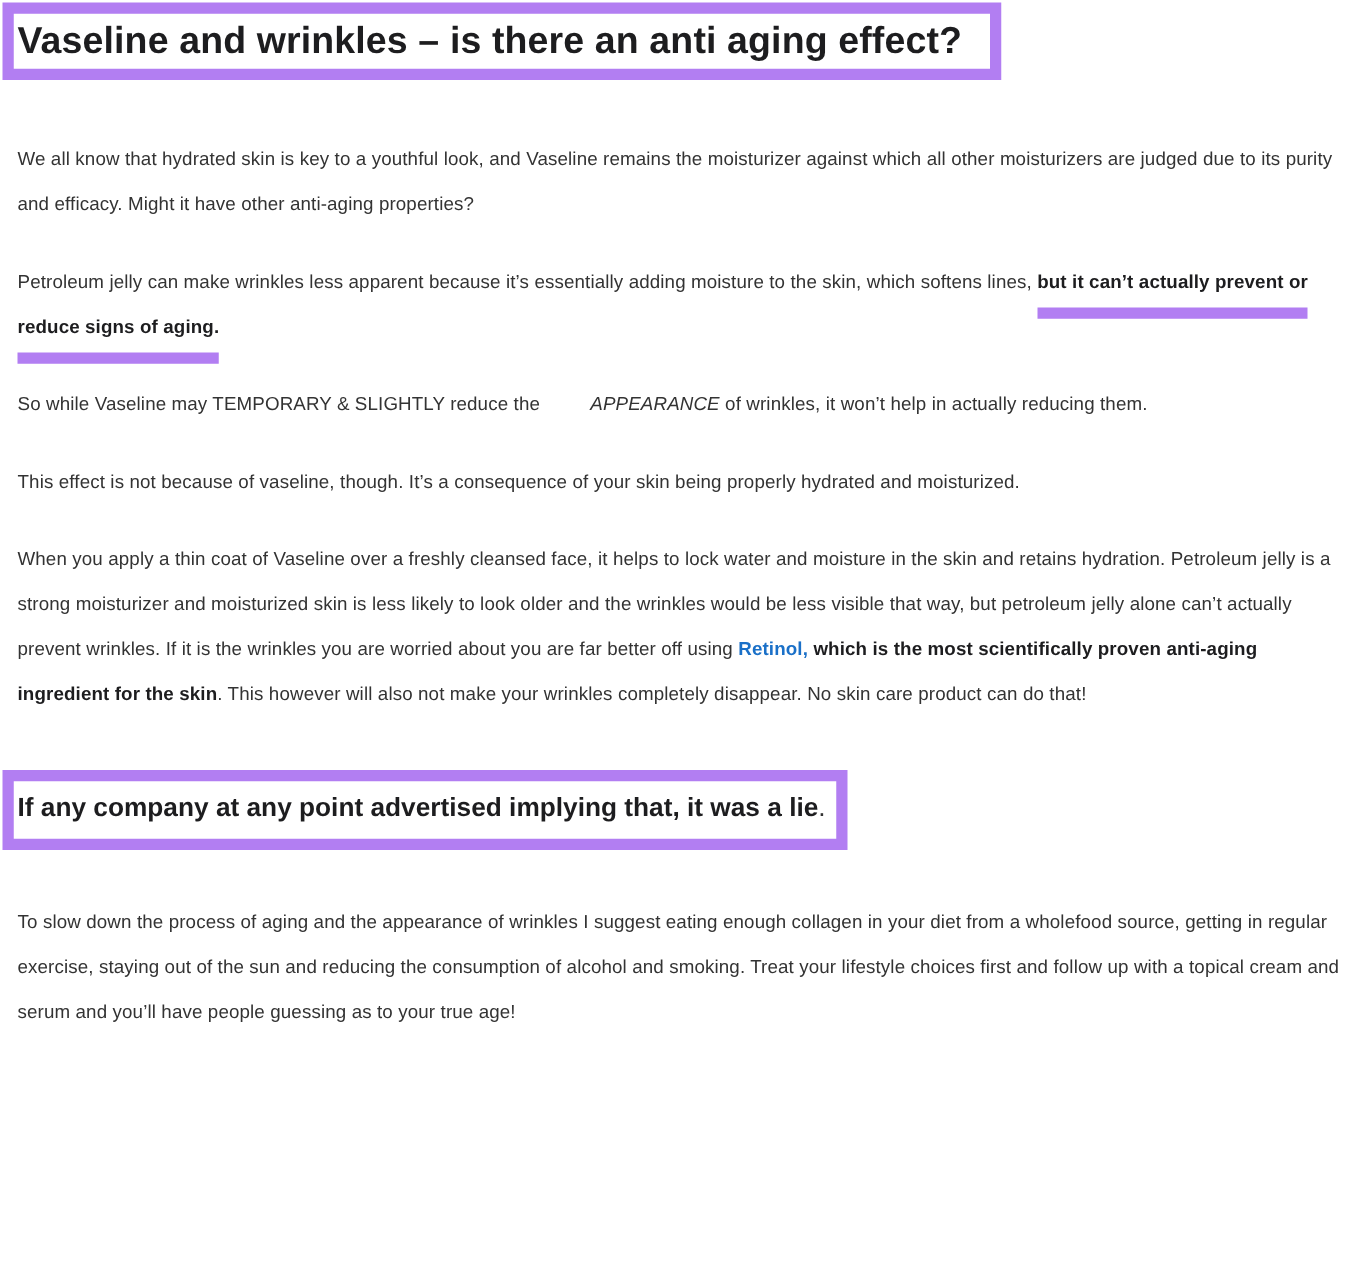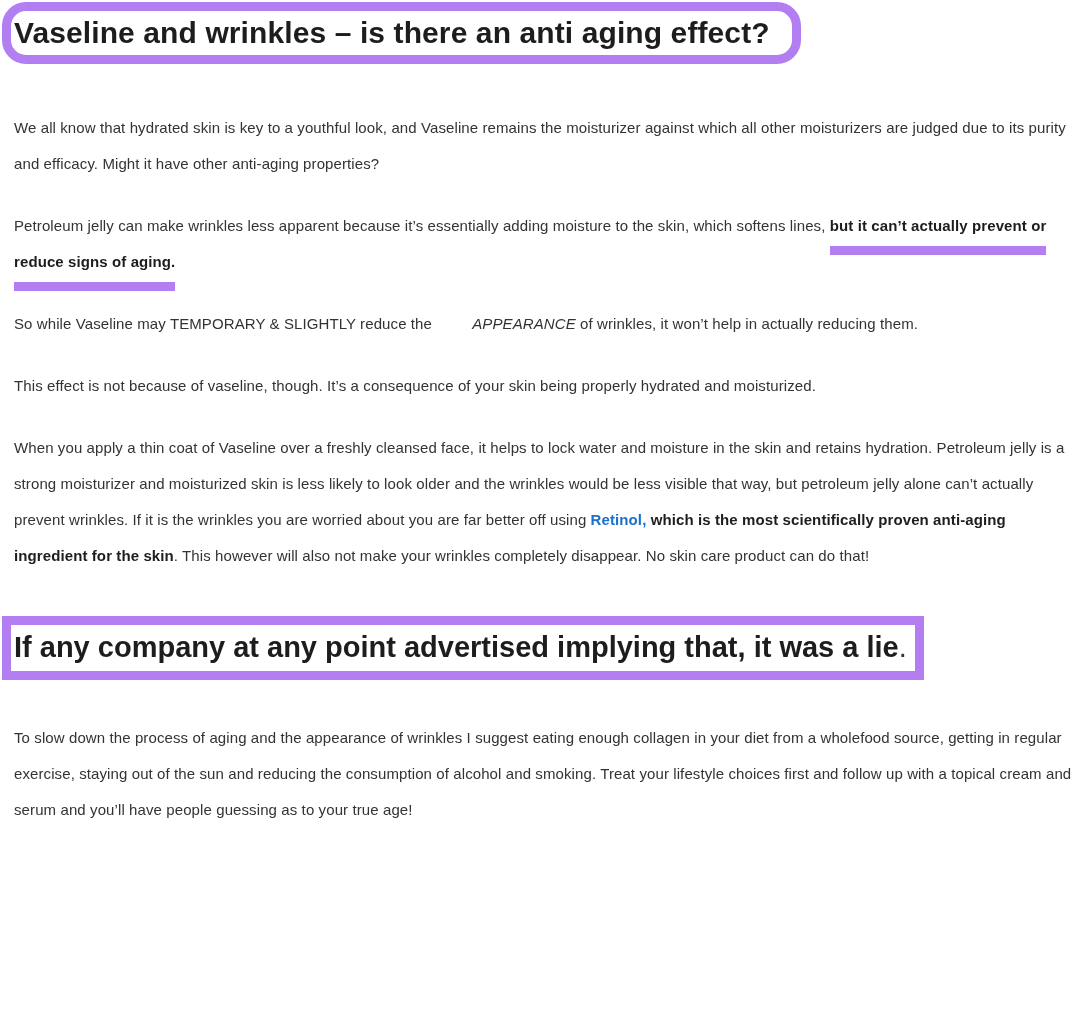--- a/index.html
+++ b/index.html
@@ -54,24 +54,23 @@
     margin: 0;
   }
   h1.boxed.heading {
     font-size: 30px;
     line-height: 41px;
     font-weight: bold;
     color: var(--dark);
     margin: 0 0 20px 0;
     padding: 1px 22px 2px 3px;
     letter-spacing: 0.1px;
-    border-radius: 24px;
   }
   p.boxed.statement {
-    font-size: 29px;
+    font-size: 21px;
     line-height: 38px;
     margin: 16px 0 14px 0 !important;
     padding: 3px 8px 5px 3px;
   }
   p.boxed.statement .b { letter-spacing: 0; }
 </style>
 </head>
 <body>
 
 <div class="page">

